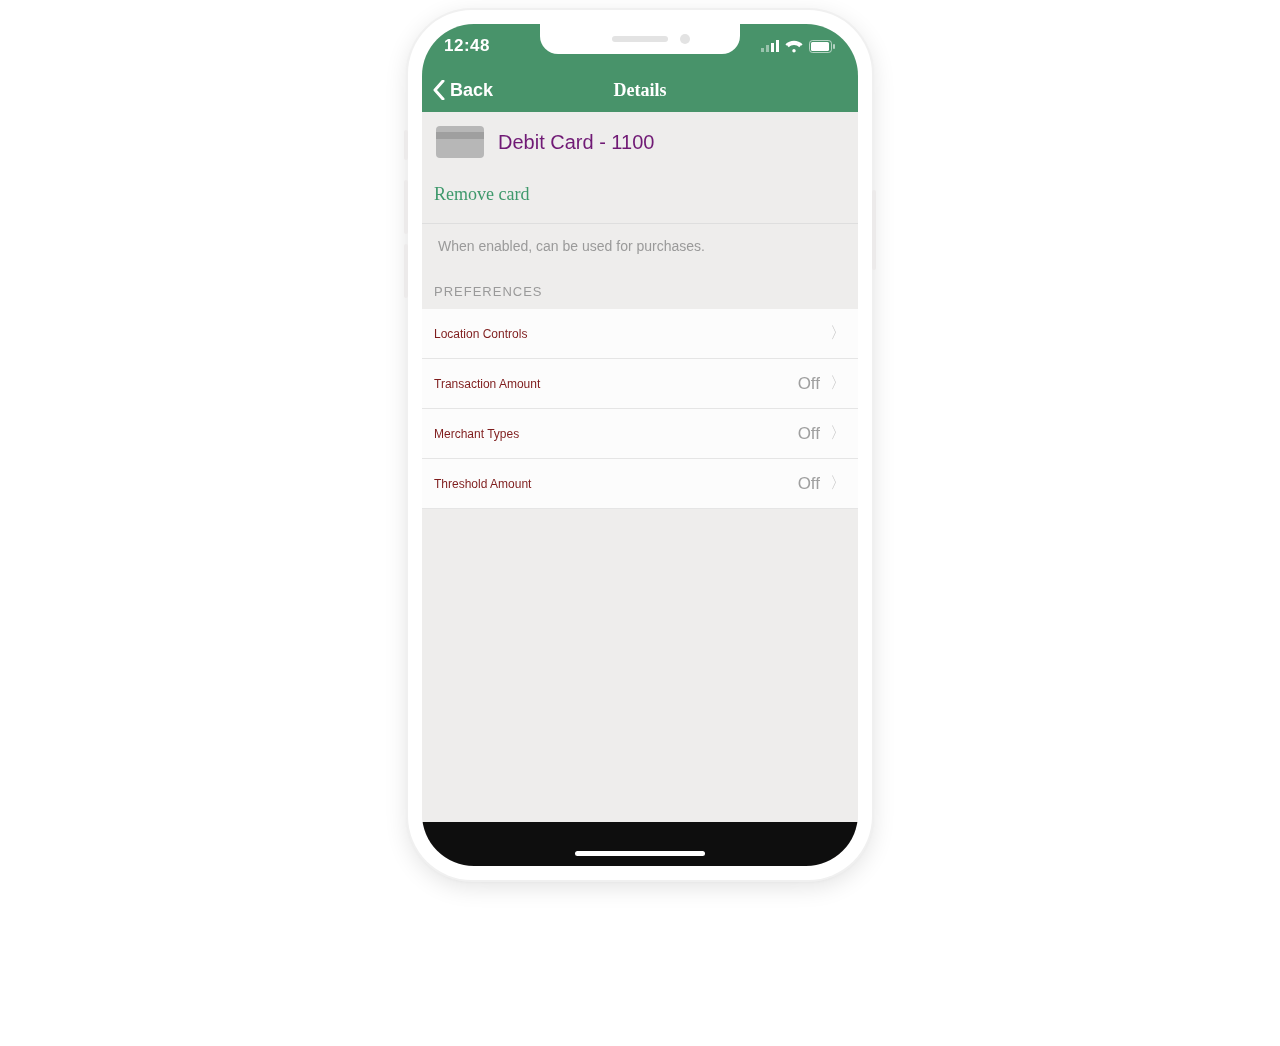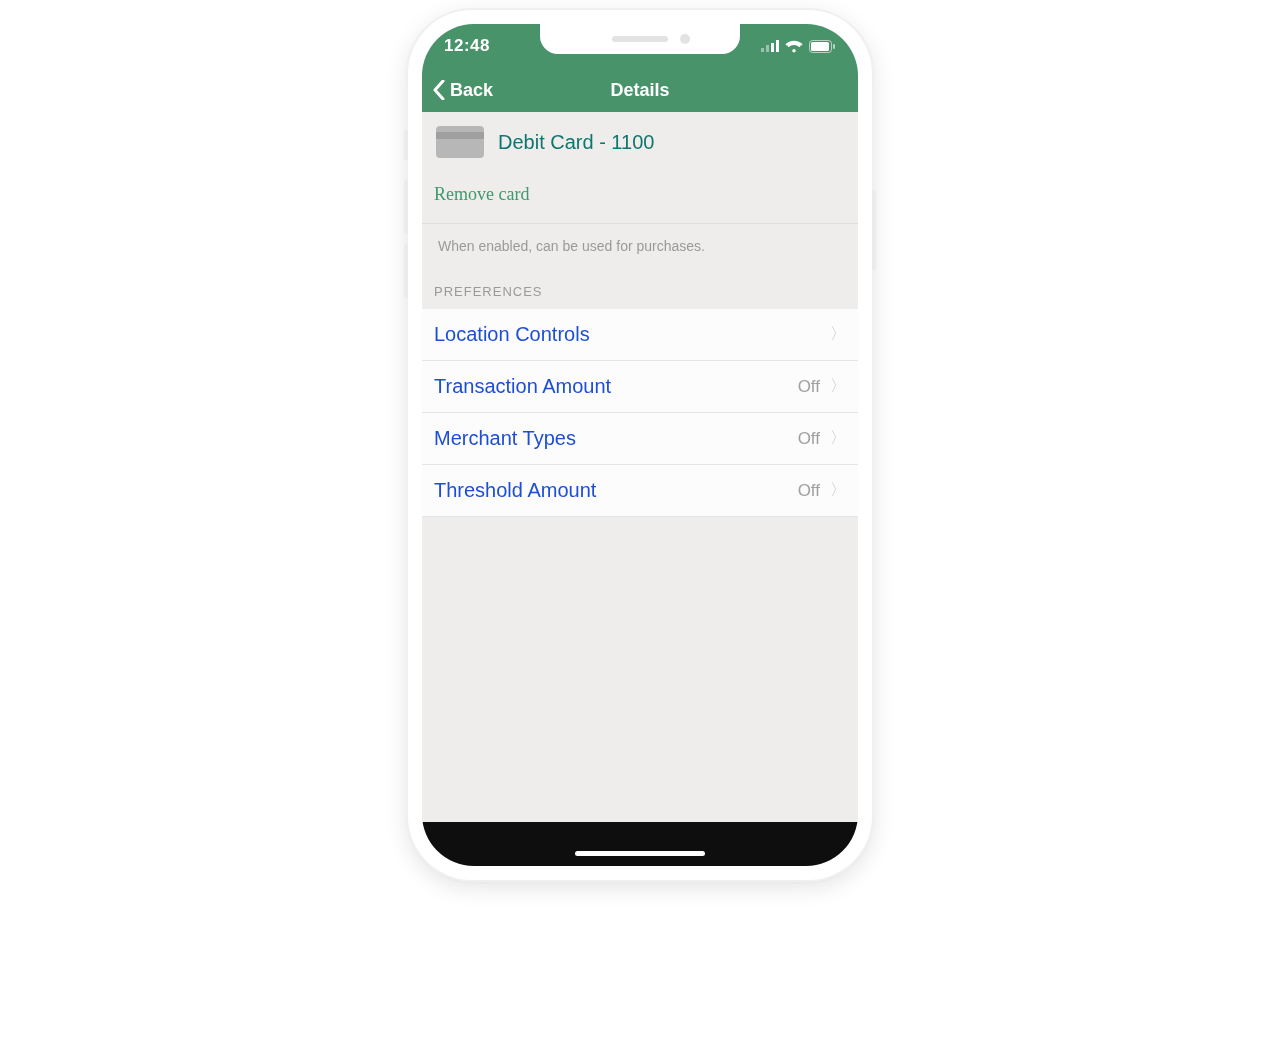--- a/index.html
+++ b/index.html
@@ -73,37 +73,37 @@
     position:relative;
     padding:0 10px;
   }
   .back-btn {
     display:flex; align-items:center; gap:4px;
     font-size:18px; font-weight:600; color:#fff;
     cursor:pointer;
   }
   .nav-title {
     position:absolute; left:50%; transform:translateX(-50%);
-    font-size:18px; font-weight:700; color:#fff;
+    font-size:18px; font-weight:700; color:#fff;font-family:Liberation Serif, serif;
   }
 
   
   .card-title-row {
     display:flex; align-items:center; gap:14px;
     padding:14px 14px;
     background:#eeedec;
   }
   .card-icon {
     width:48px; height:32px; background:#b7b7b7; border-radius:4px;
     position:relative;
   }
   .card-icon::before{
     content:""; position:absolute; top:6px; left:0; right:0; height:7px; background:#9f9f9f;
   }
-  .card-title { font-size:20px; color:#0f766e; }
+  .card-title { font-size:20px; color:#701a75; }
 
   
   .enable-panel{
     margin:0 6px;
     background:#fff;
     border:1px solid #e0e0e0;
     display:flex; align-items:center; justify-content:space-between;
     padding:12px 12px;
   }
   .enable-label{ font-size:18px; color:#3a3a3a; }
@@ -142,21 +142,21 @@
   }
 
   .pref-list{ background:#fff; }
   .pref-item{
     display:flex; align-items:center; justify-content:space-between;
     padding:14px 12px;
     border-bottom:1px solid #e5e5e5;
     cursor:pointer;
     background:#fcfcfc;
   }
-  .pref-label{ font-size:20px; color:#1d4ed8; }
+  .pref-label{ font-size:12px; color:#7f1d1d; }
   .pref-right{ display:flex; align-items:center; gap:10px; color:#b0b0b0; }
   .pref-status{ font-size:17px; color:#9f9f9f; }
   .chev{ color:#c7c7c7; font-size:16px; }
 
   
   .bottom-bar{
     position:absolute; left:0; right:0; bottom:0; height:44px;
     background:#0e0e0e;
     display:flex; align-items:flex-end; justify-content:center;
     padding-bottom:10px;

